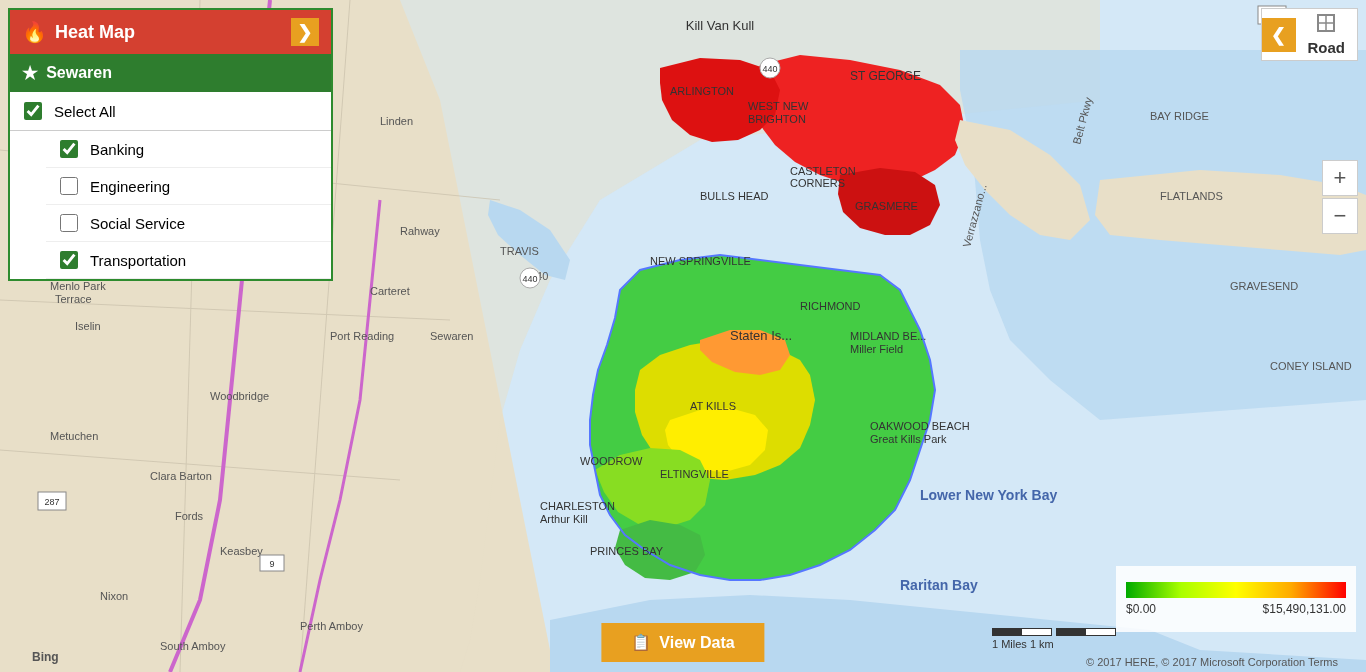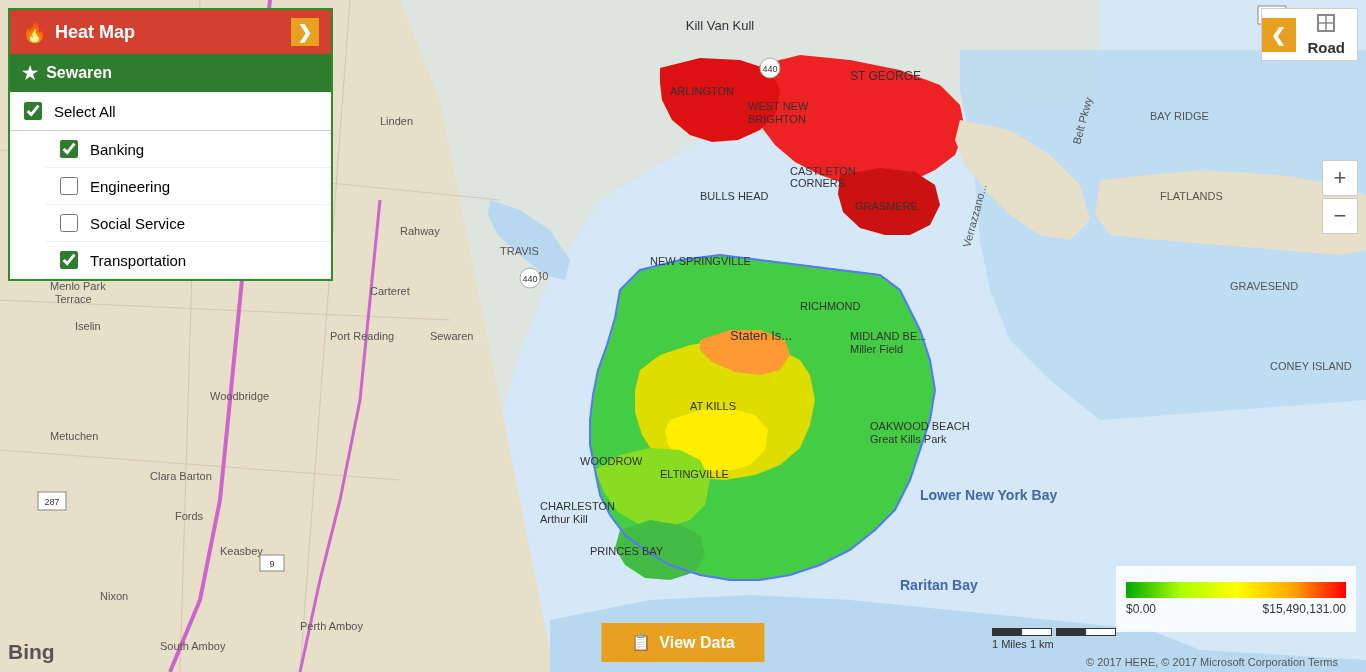--- a/index.html
+++ b/index.html
@@ -425,14 +425,14 @@
     <div style="width:60px; height:8px; border:1px solid #333; background: linear-gradient(to right, #333 50%, white 50%);"></div>
   </div>
   <span>1 Miles    1 km</span>
 </div>
 
 <div id="copyright">
   <span>© 2017 HERE, © 2017 Microsoft Corporation  Terms</span>
 </div>
 
 <div id="bing-logo">
-  <span style="font-size:21px; color:#555; font-weight:bold;">Bing</span>
+  <span style="font-size:12px; color:#555; font-weight:bold;margin-left:24px;">Bing</span>
 </div>
 
 </body></html>

